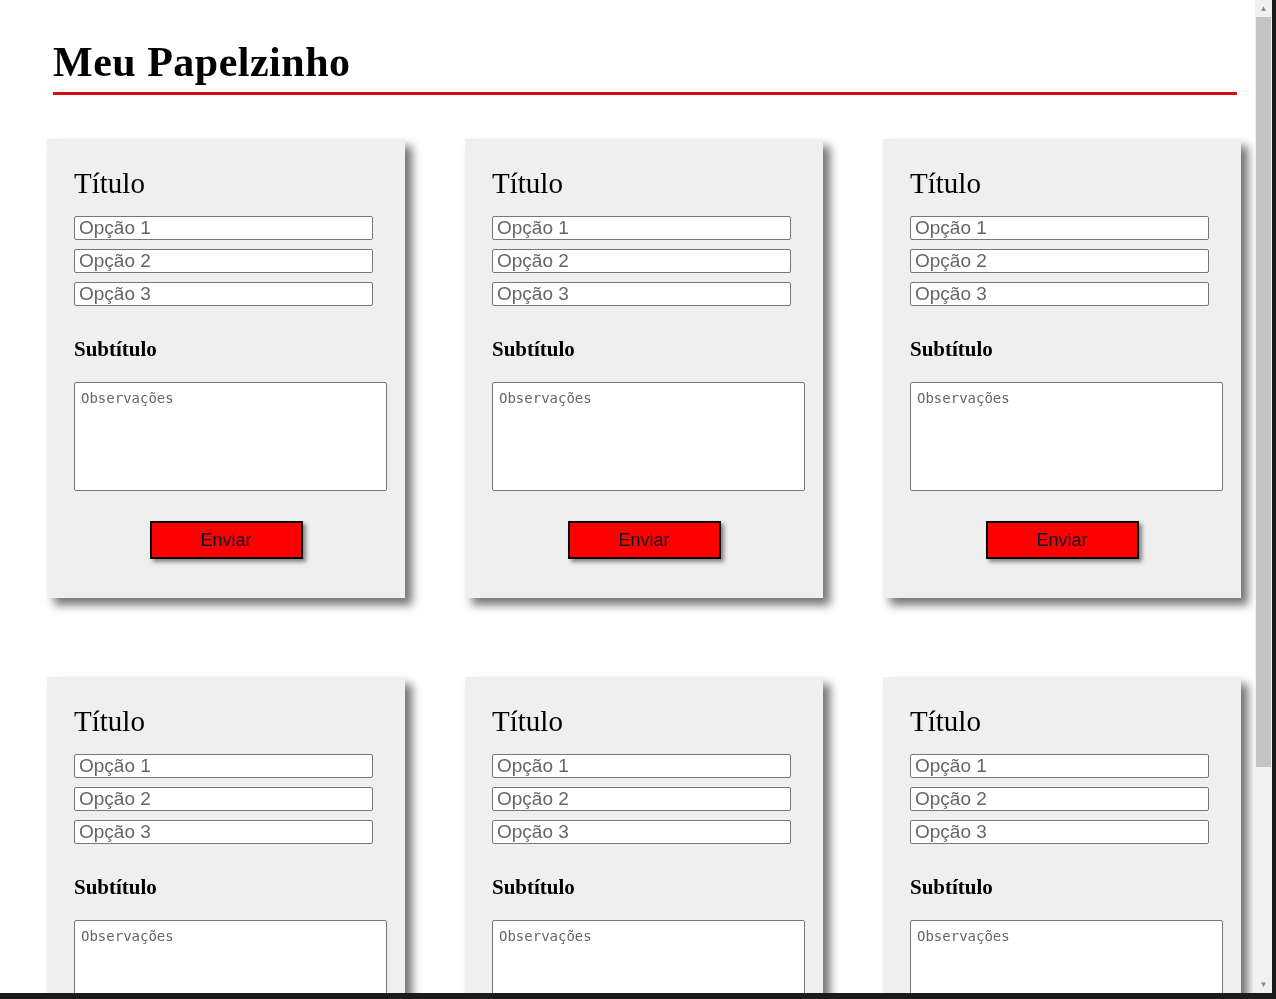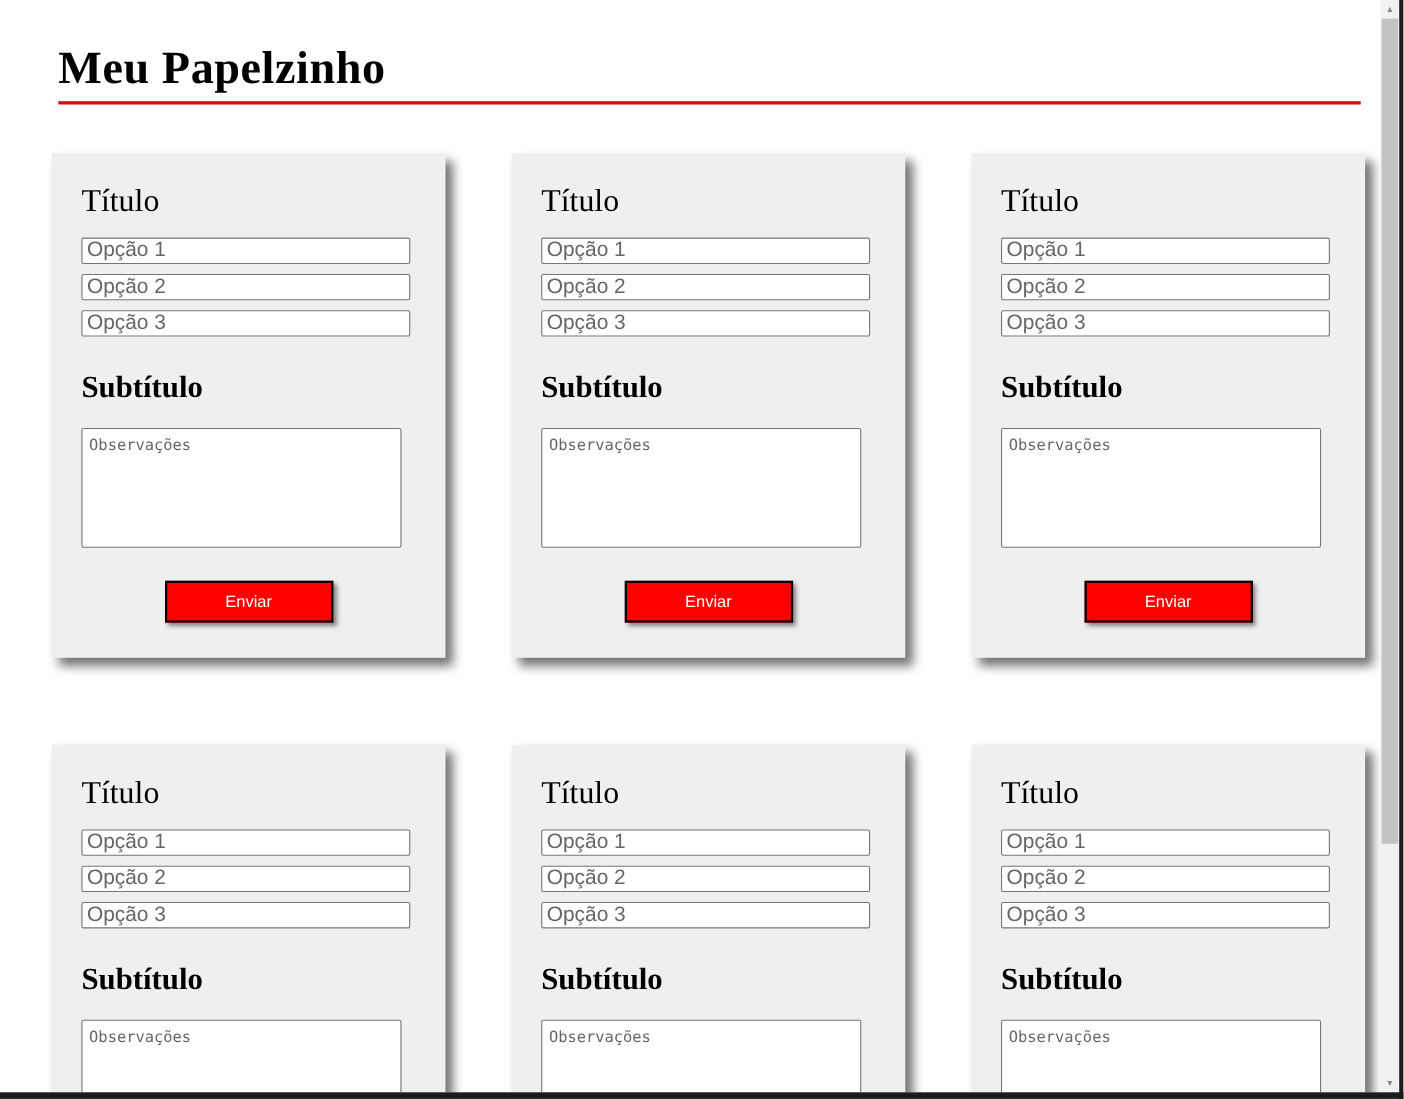--- a/index.html
+++ b/index.html
@@ -102,21 +102,21 @@
   .card h2 {
     font-family: "Liberation Serif", serif;
     font-weight: normal;
     font-size: 29px;
     color: #000;
     margin: 6px 0 16px 0;
   }
   .card h3 {
     font-family: "Liberation Serif", serif;
     font-weight: bold;
-    font-size: 28px;
+    font-size: 21px;
     color: #000;
     margin: 31px 0 20px 0;
   }
   .card input.opt {
     display: block;
     box-sizing: border-box;
     width: 299px; height: 24px;
     margin: 0 0 9px 0;
     border: 1px solid #767676;
     border-radius: 2px;
@@ -124,42 +124,42 @@
     font-family: "Liberation Sans", sans-serif;
     font-size: 19px;
     padding: 0 4px;
     color: #222;
     outline: none;
   }
   .card input.opt::placeholder { color: #666; opacity: 1; }
   .card textarea {
     display: block;
     box-sizing: border-box;
-    width: 291px; height: 109px;
+    width: 313px; height: 109px;
     border: 1px solid #767676;
     border-radius: 2px;
     background: #fff;
     font-family: "DejaVu Sans Mono", "Liberation Mono", monospace;
     font-size: 14px;
     padding: 7px 6px;
     color: #222;
     resize: none;
     outline: none;
   }
   .card textarea::placeholder { color: #666; opacity: 1; }
   .card button.submit {
     display: block;
     box-sizing: border-box;
     width: 153px; height: 38px;
     margin: 30px auto 0 auto;
     background: #ff0000;
     border: 2px solid #000;
-    color: #ffffff;
+    color: #0f172a;
     font-family: "Liberation Sans", sans-serif;
-    font-size: 15px;
+    font-size: 18px;
     box-shadow: 3px 3px 4px rgba(0, 0, 0, 0.45);
     cursor: pointer;
   }
 </style>
 </head>
 <body>
 
 <div class="page">
   <div class="header">
     <h1>Meu Papelzinho</h1>

